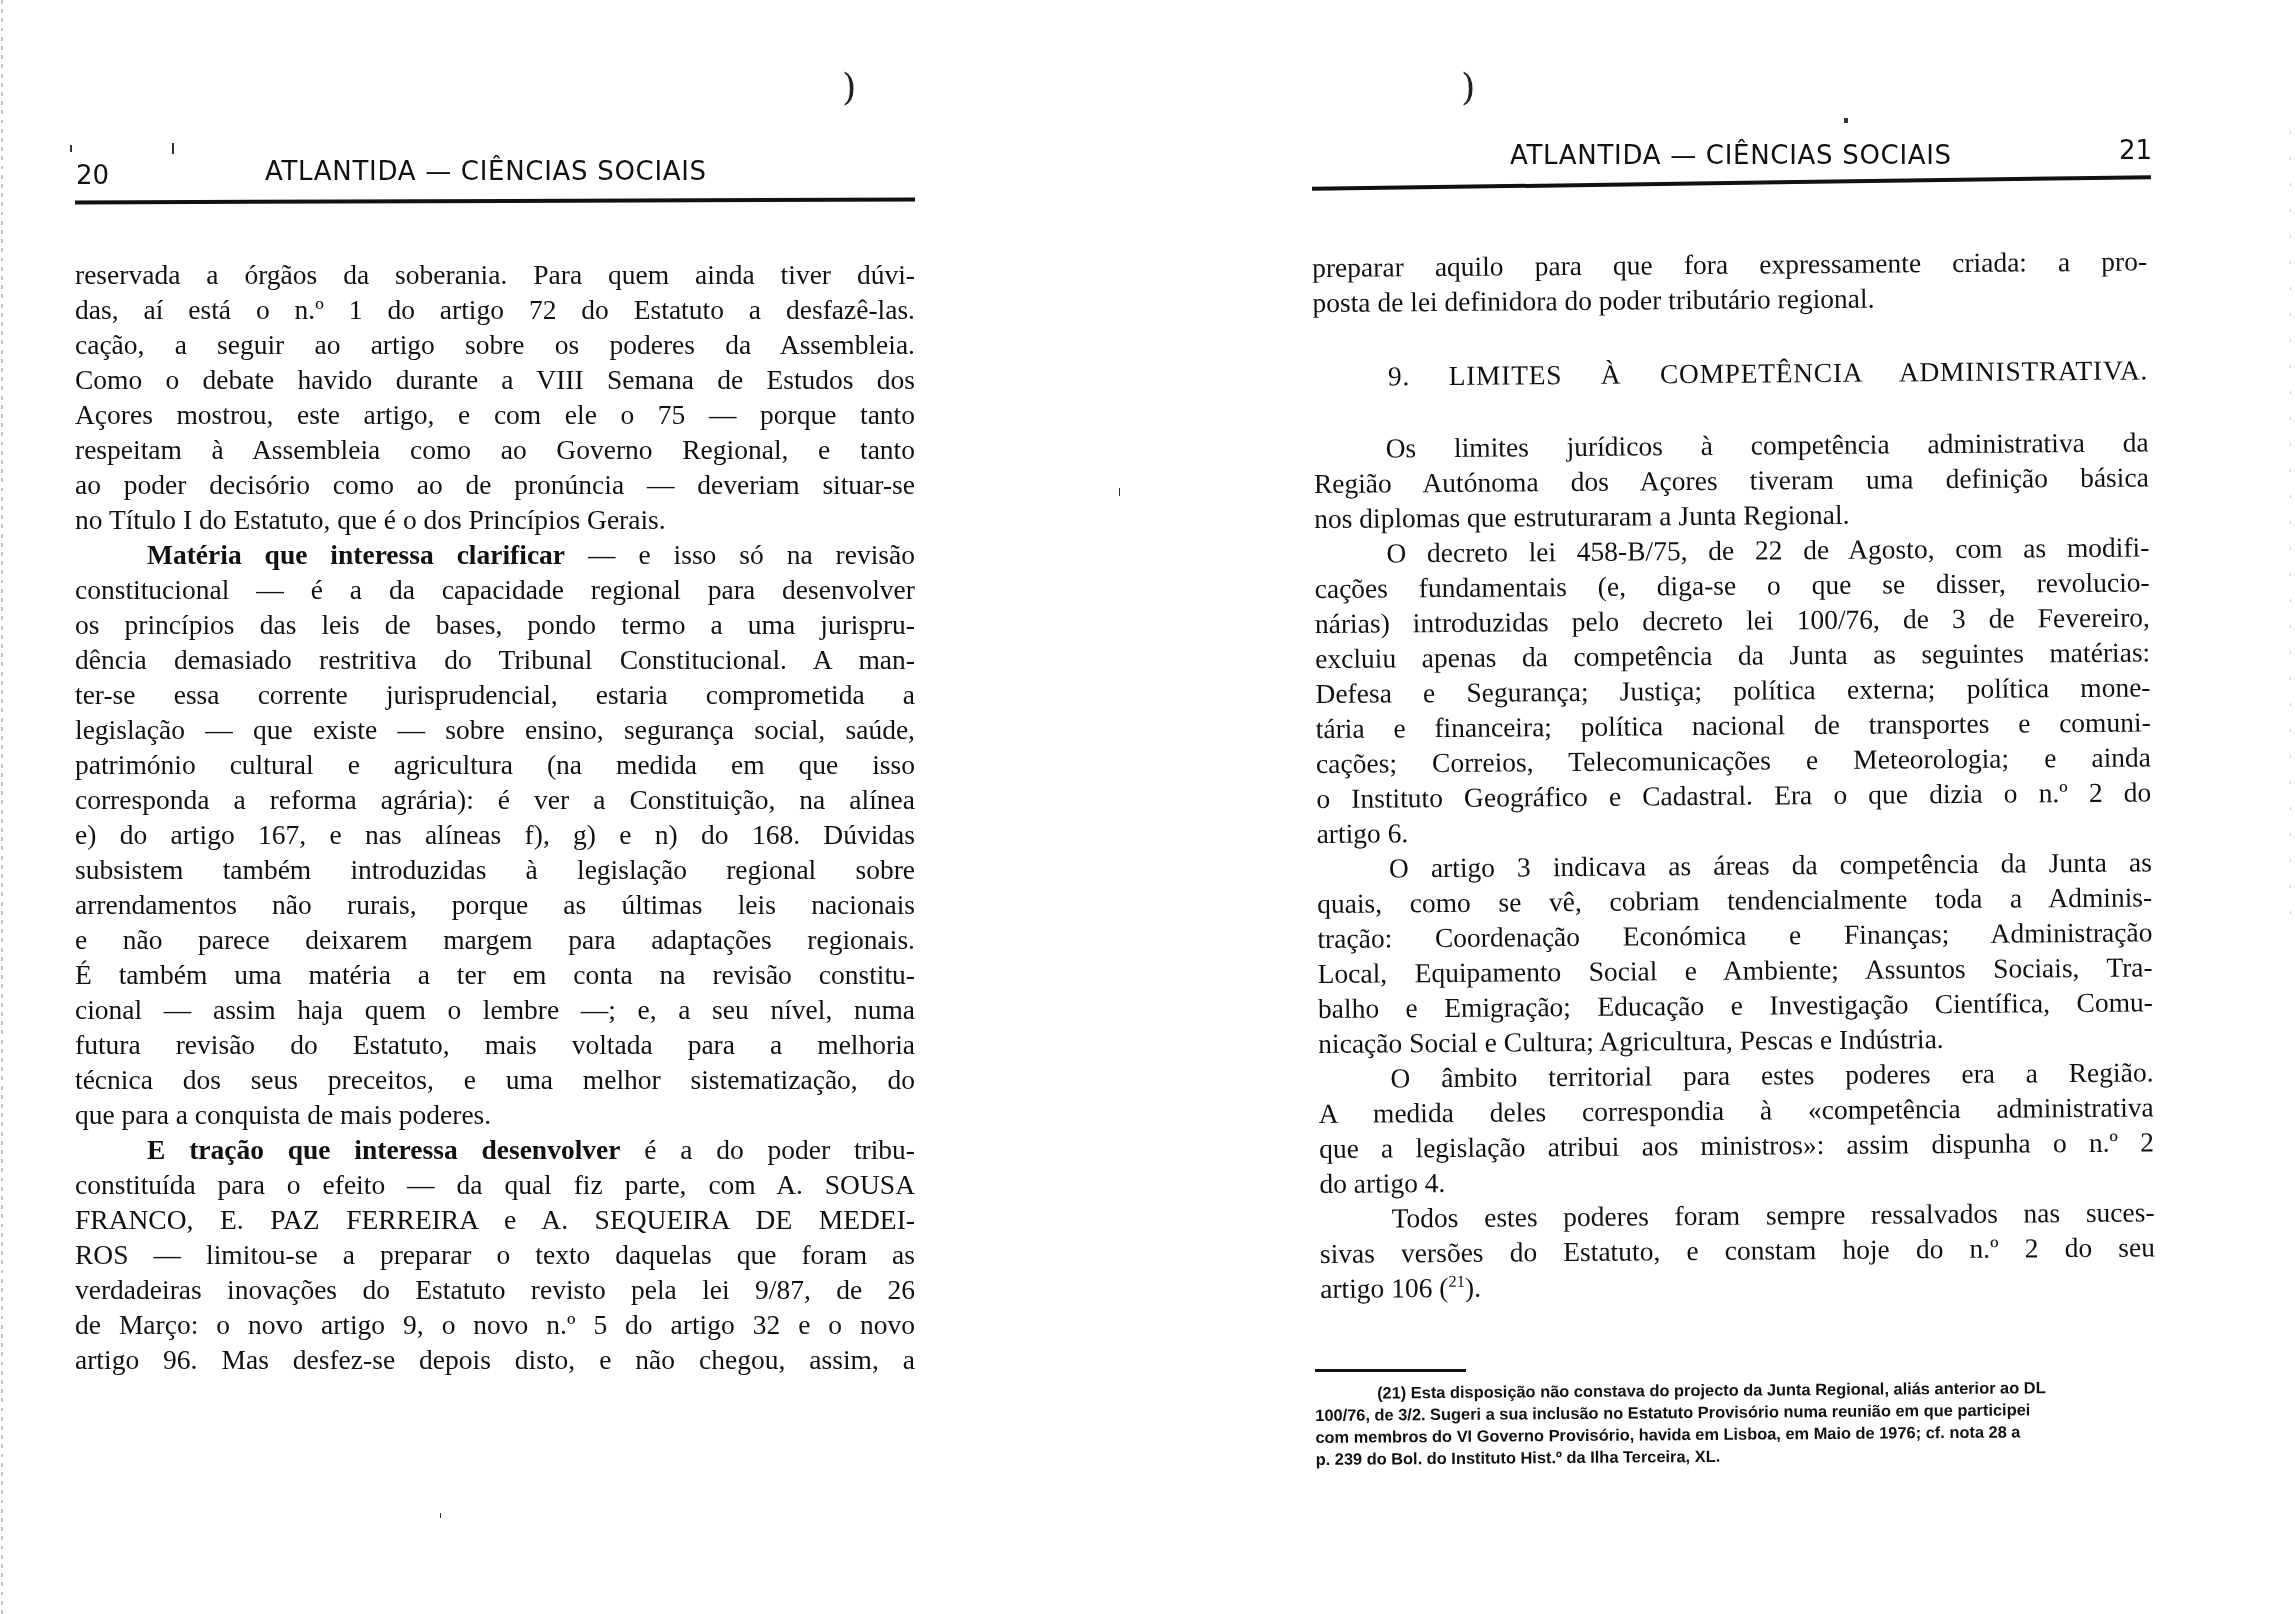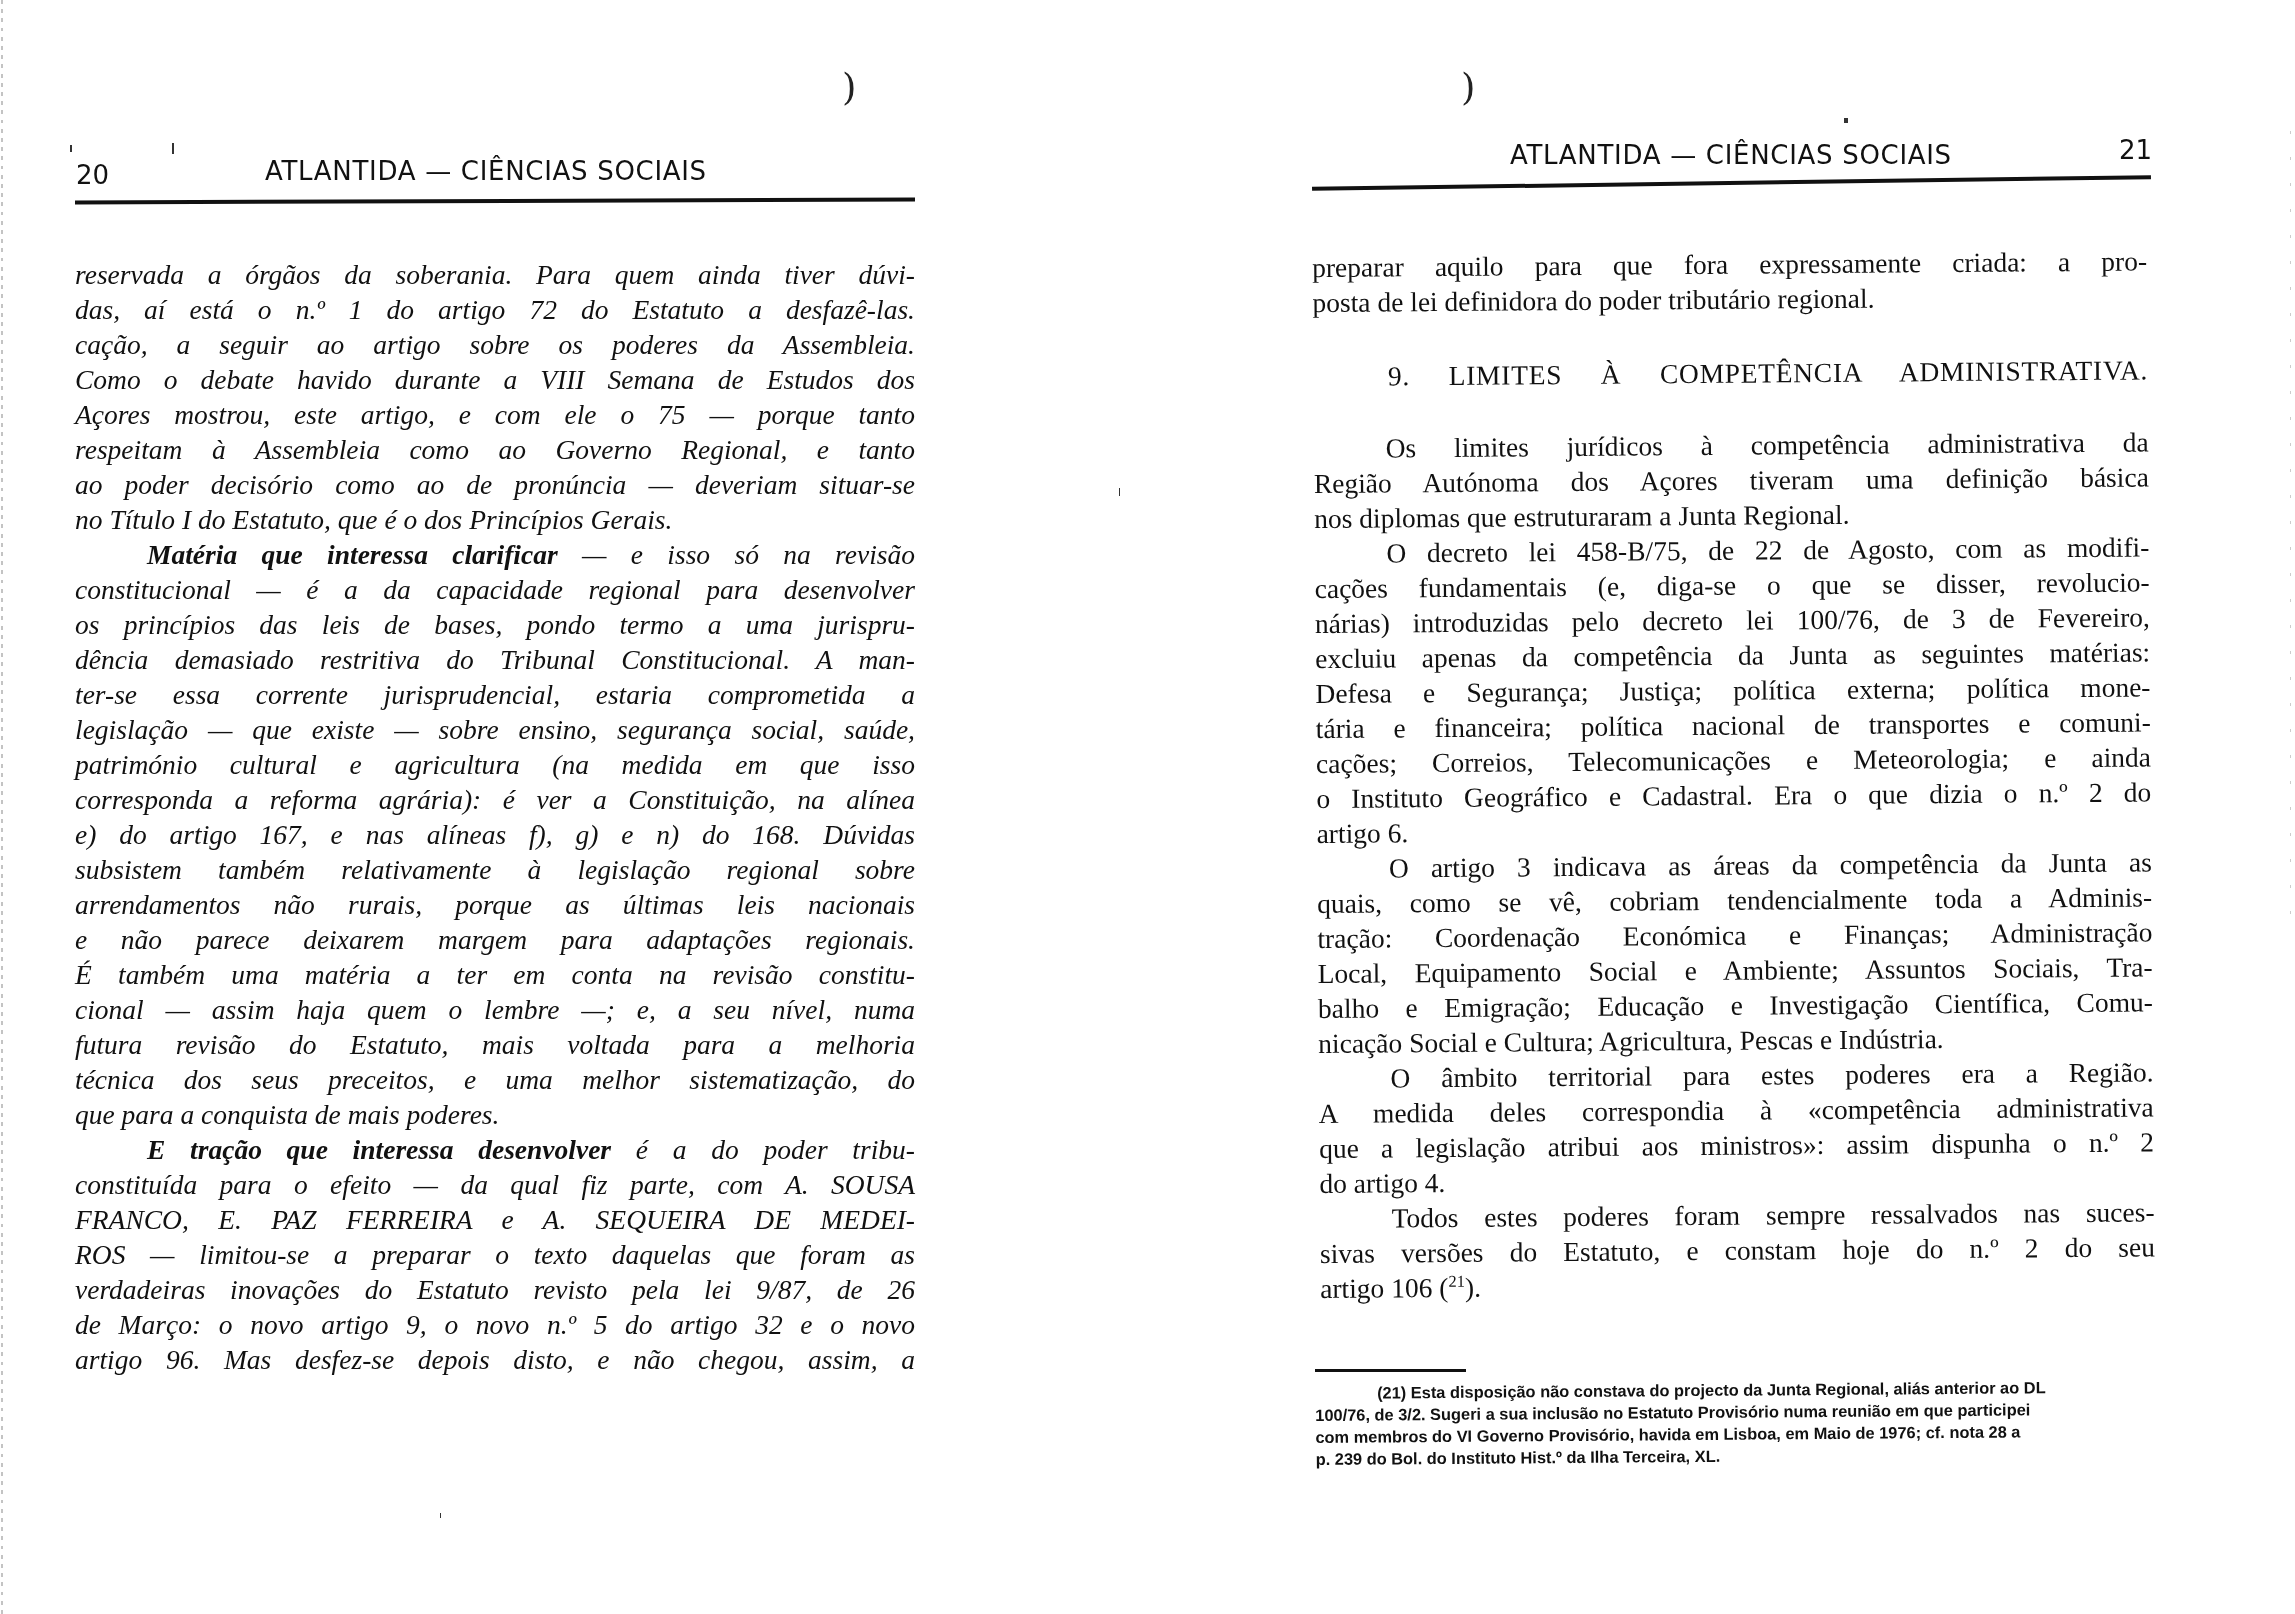--- a/index.html
+++ b/index.html
@@ -34,39 +34,39 @@
 <div class="page page-left">
   <div class="scan-edge"></div>
   <div class="gutter-mark" style="left:70px;top:145px;height:6.6px;"></div>
   <div class="gutter-mark" style="left:172px;top:143px;height:10.5px;"></div>
   <div class="paren" style="left:842px;top:66px;">)</div>
 
   <div class="pagenum" style="left:76px;top:160px;">20</div>
   <div class="running-head" style="left:265px;top:156px;">ATLANTIDA — CIÊNCIAS SOCIAIS</div>
   <div class="rule" style="left:75px;top:199px;width:840px;transform:rotate(-0.2deg);"></div>
 
-  <div class="body" style="left:75px;top:257px;width:840px;font-style:italic;">
+  <div class="body" style="left:75px;top:257px;width:840px;">
     <div class="line">reservada a órgãos da soberania. Para quem ainda tiver dúvi-</div>
     <div class="line">das, aí está o n.º 1 do artigo 72 do Estatuto a desfazê-las.</div>
     <div class="line">cação, a seguir ao artigo sobre os poderes da Assembleia.</div>
     <div class="line">Como o debate havido durante a VIII Semana de Estudos dos</div>
     <div class="line">Açores mostrou, este artigo, e com ele o 75 — porque tanto</div>
     <div class="line">respeitam à Assembleia como ao Governo Regional, e tanto</div>
     <div class="line">ao poder decisório como ao de pronúncia — deveriam situar-se</div>
     <div class="line last">no Título I do Estatuto, que é o dos Princípios Gerais.</div>
     <div class="line indent"><b>Matéria que interessa clarificar</b><span> — e isso só na revisão</span></div>
     <div class="line">constitucional — é a da capacidade regional para desenvolver</div>
     <div class="line">os princípios das leis de bases, pondo termo a uma jurispru-</div>
     <div class="line">dência demasiado restritiva do Tribunal Constitucional. A man-</div>
     <div class="line">ter-se essa corrente jurisprudencial, estaria comprometida a</div>
     <div class="line">legislação — que existe — sobre ensino, segurança social, saúde,</div>
     <div class="line">património cultural e agricultura (na medida em que isso</div>
     <div class="line">corresponda a reforma agrária): é ver a Constituição, na alínea</div>
     <div class="line">e) do artigo 167, e nas alíneas f), g) e n) do 168. Dúvidas</div>
-    <div class="line">subsistem também relativamente à legislação regional sobre</div>
+    <div class="line">subsistem também introduzidas à legislação regional sobre</div>
     <div class="line">arrendamentos não rurais, porque as últimas leis nacionais</div>
     <div class="line">e não parece deixarem margem para adaptações regionais.</div>
     <div class="line">É também uma matéria a ter em conta na revisão constitu-</div>
     <div class="line">cional — assim haja quem o lembre —; e, a seu nível, numa</div>
     <div class="line">futura revisão do Estatuto, mais voltada para a melhoria</div>
     <div class="line">técnica dos seus preceitos, e uma melhor sistematização, do</div>
     <div class="line last">que para a conquista de mais poderes.</div>
     <div class="line indent"><b>E tração que interessa desenvolver</b><span> é a do poder tribu-</span></div>
     <div class="line">constituída para o efeito — da qual fiz parte, com A. SOUSA</div>
     <div class="line">FRANCO, E. PAZ FERREIRA e A. SEQUEIRA DE MEDEI-</div>

